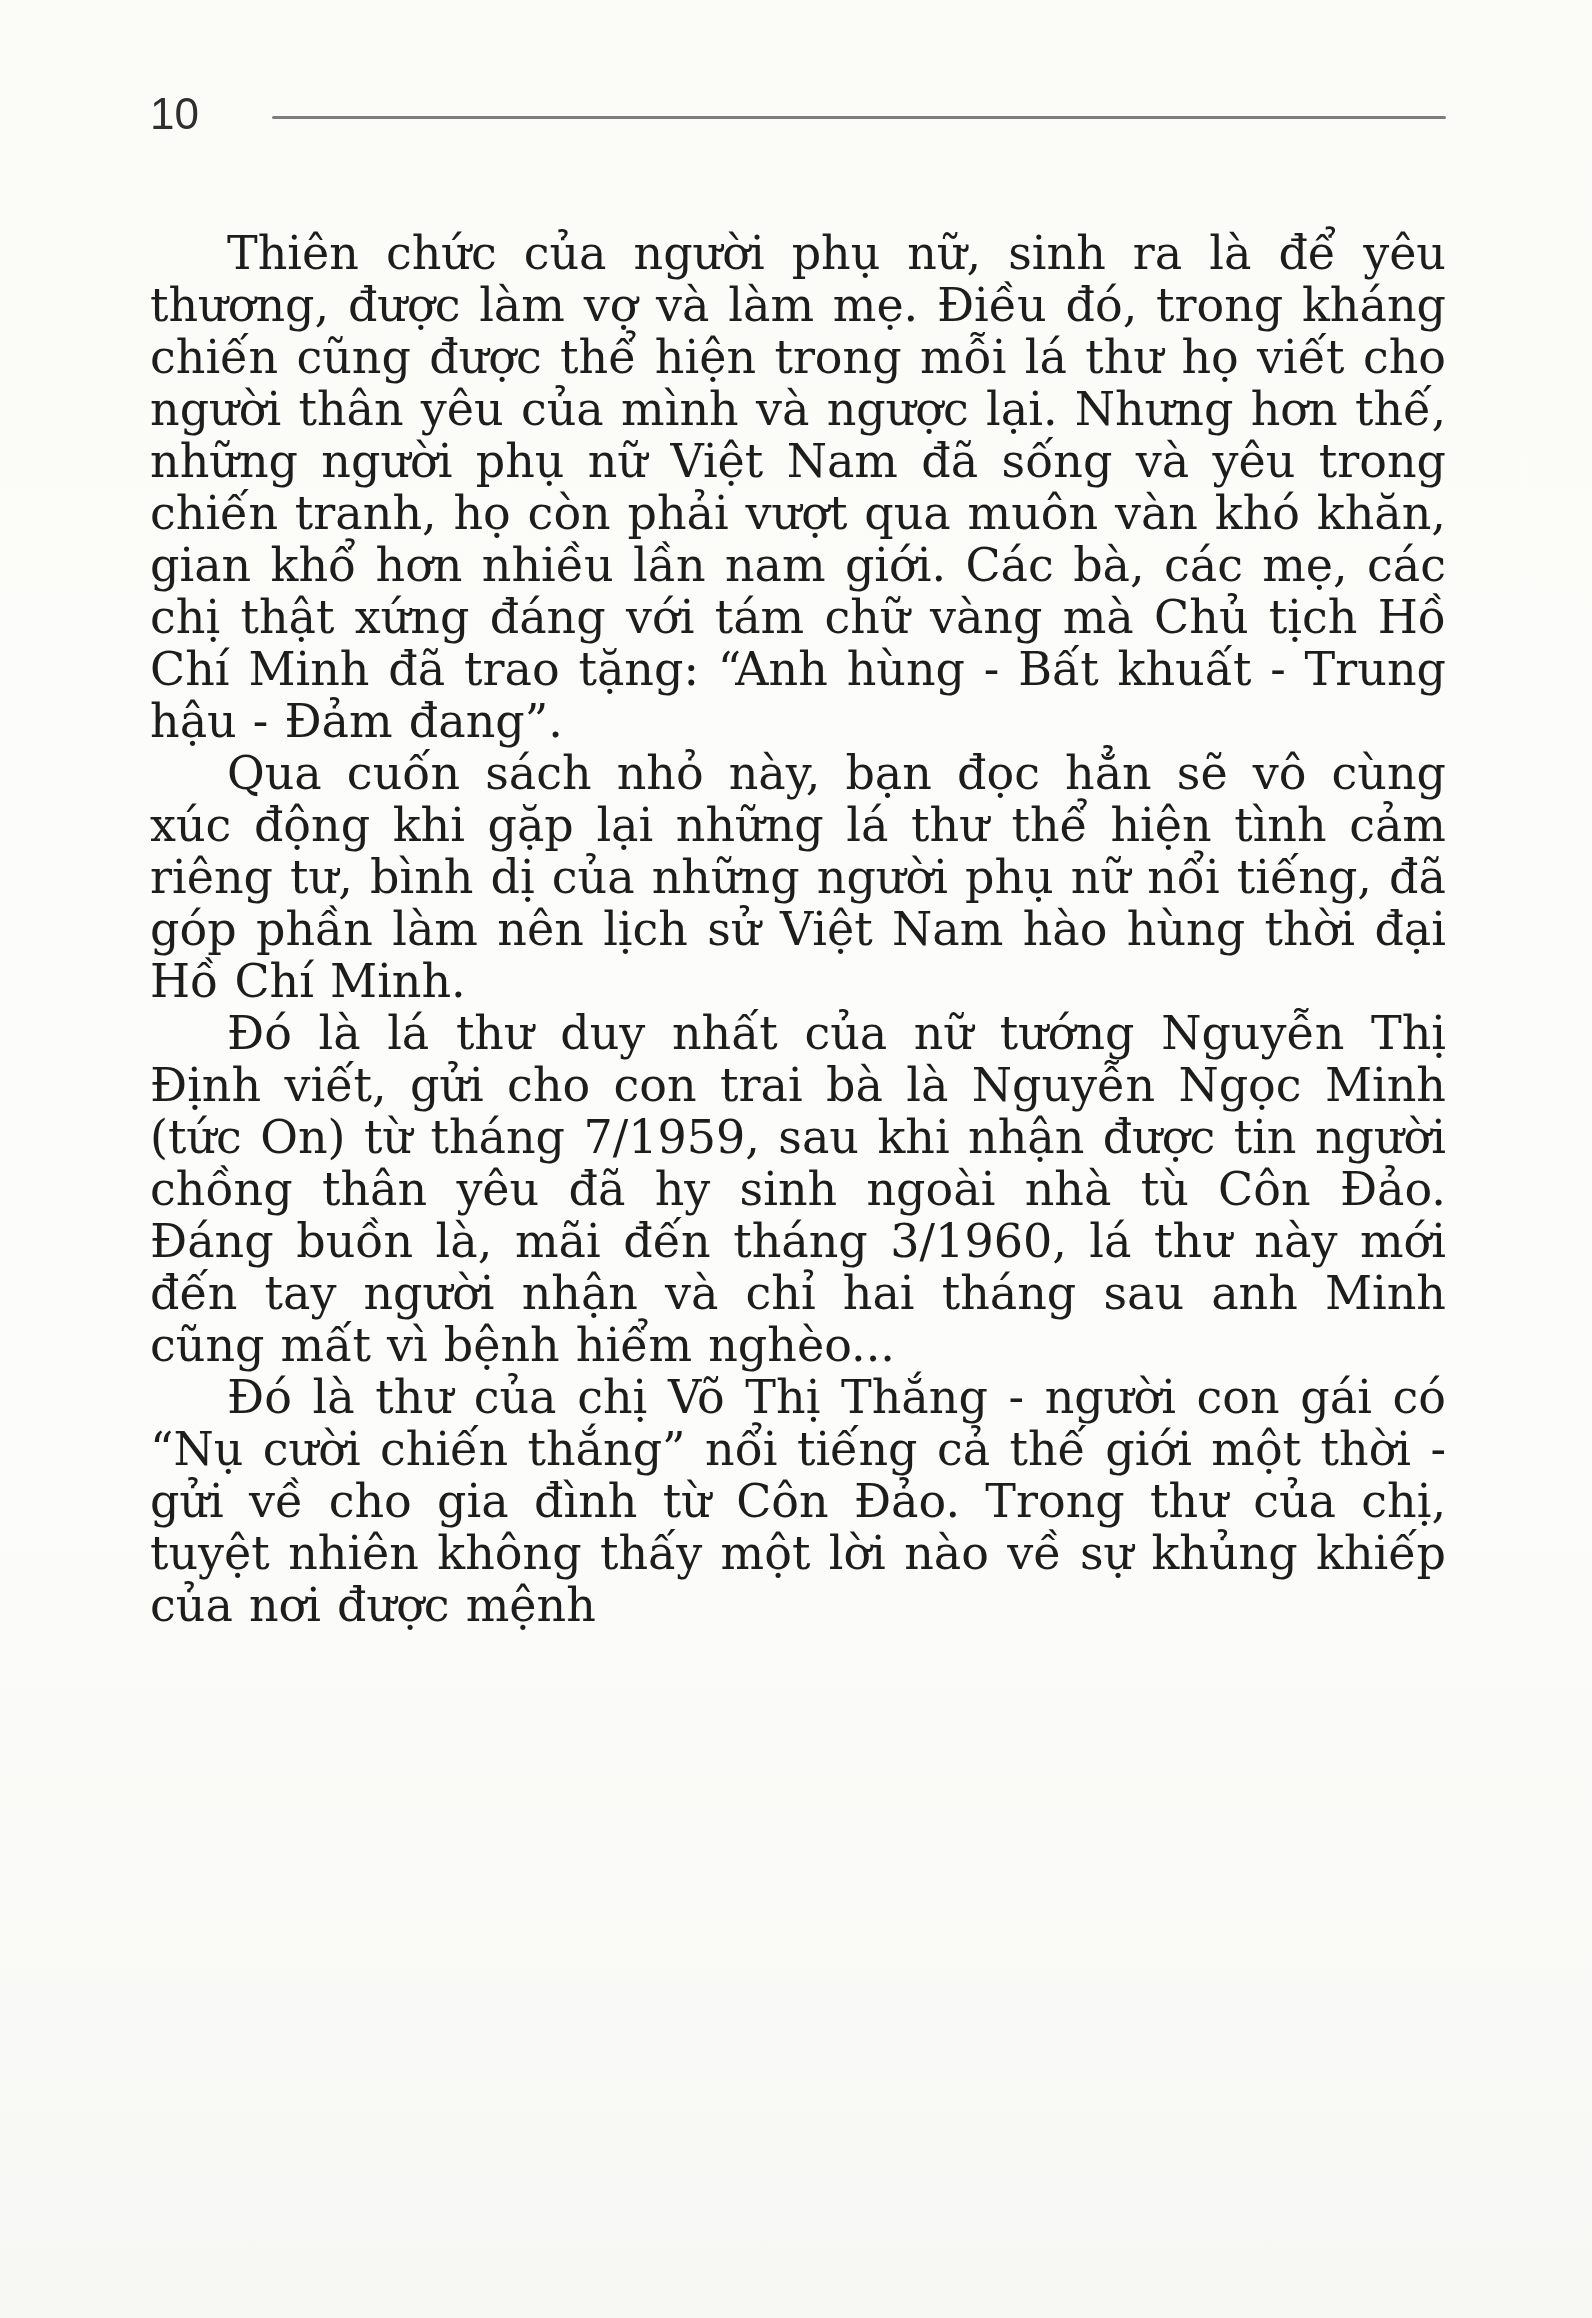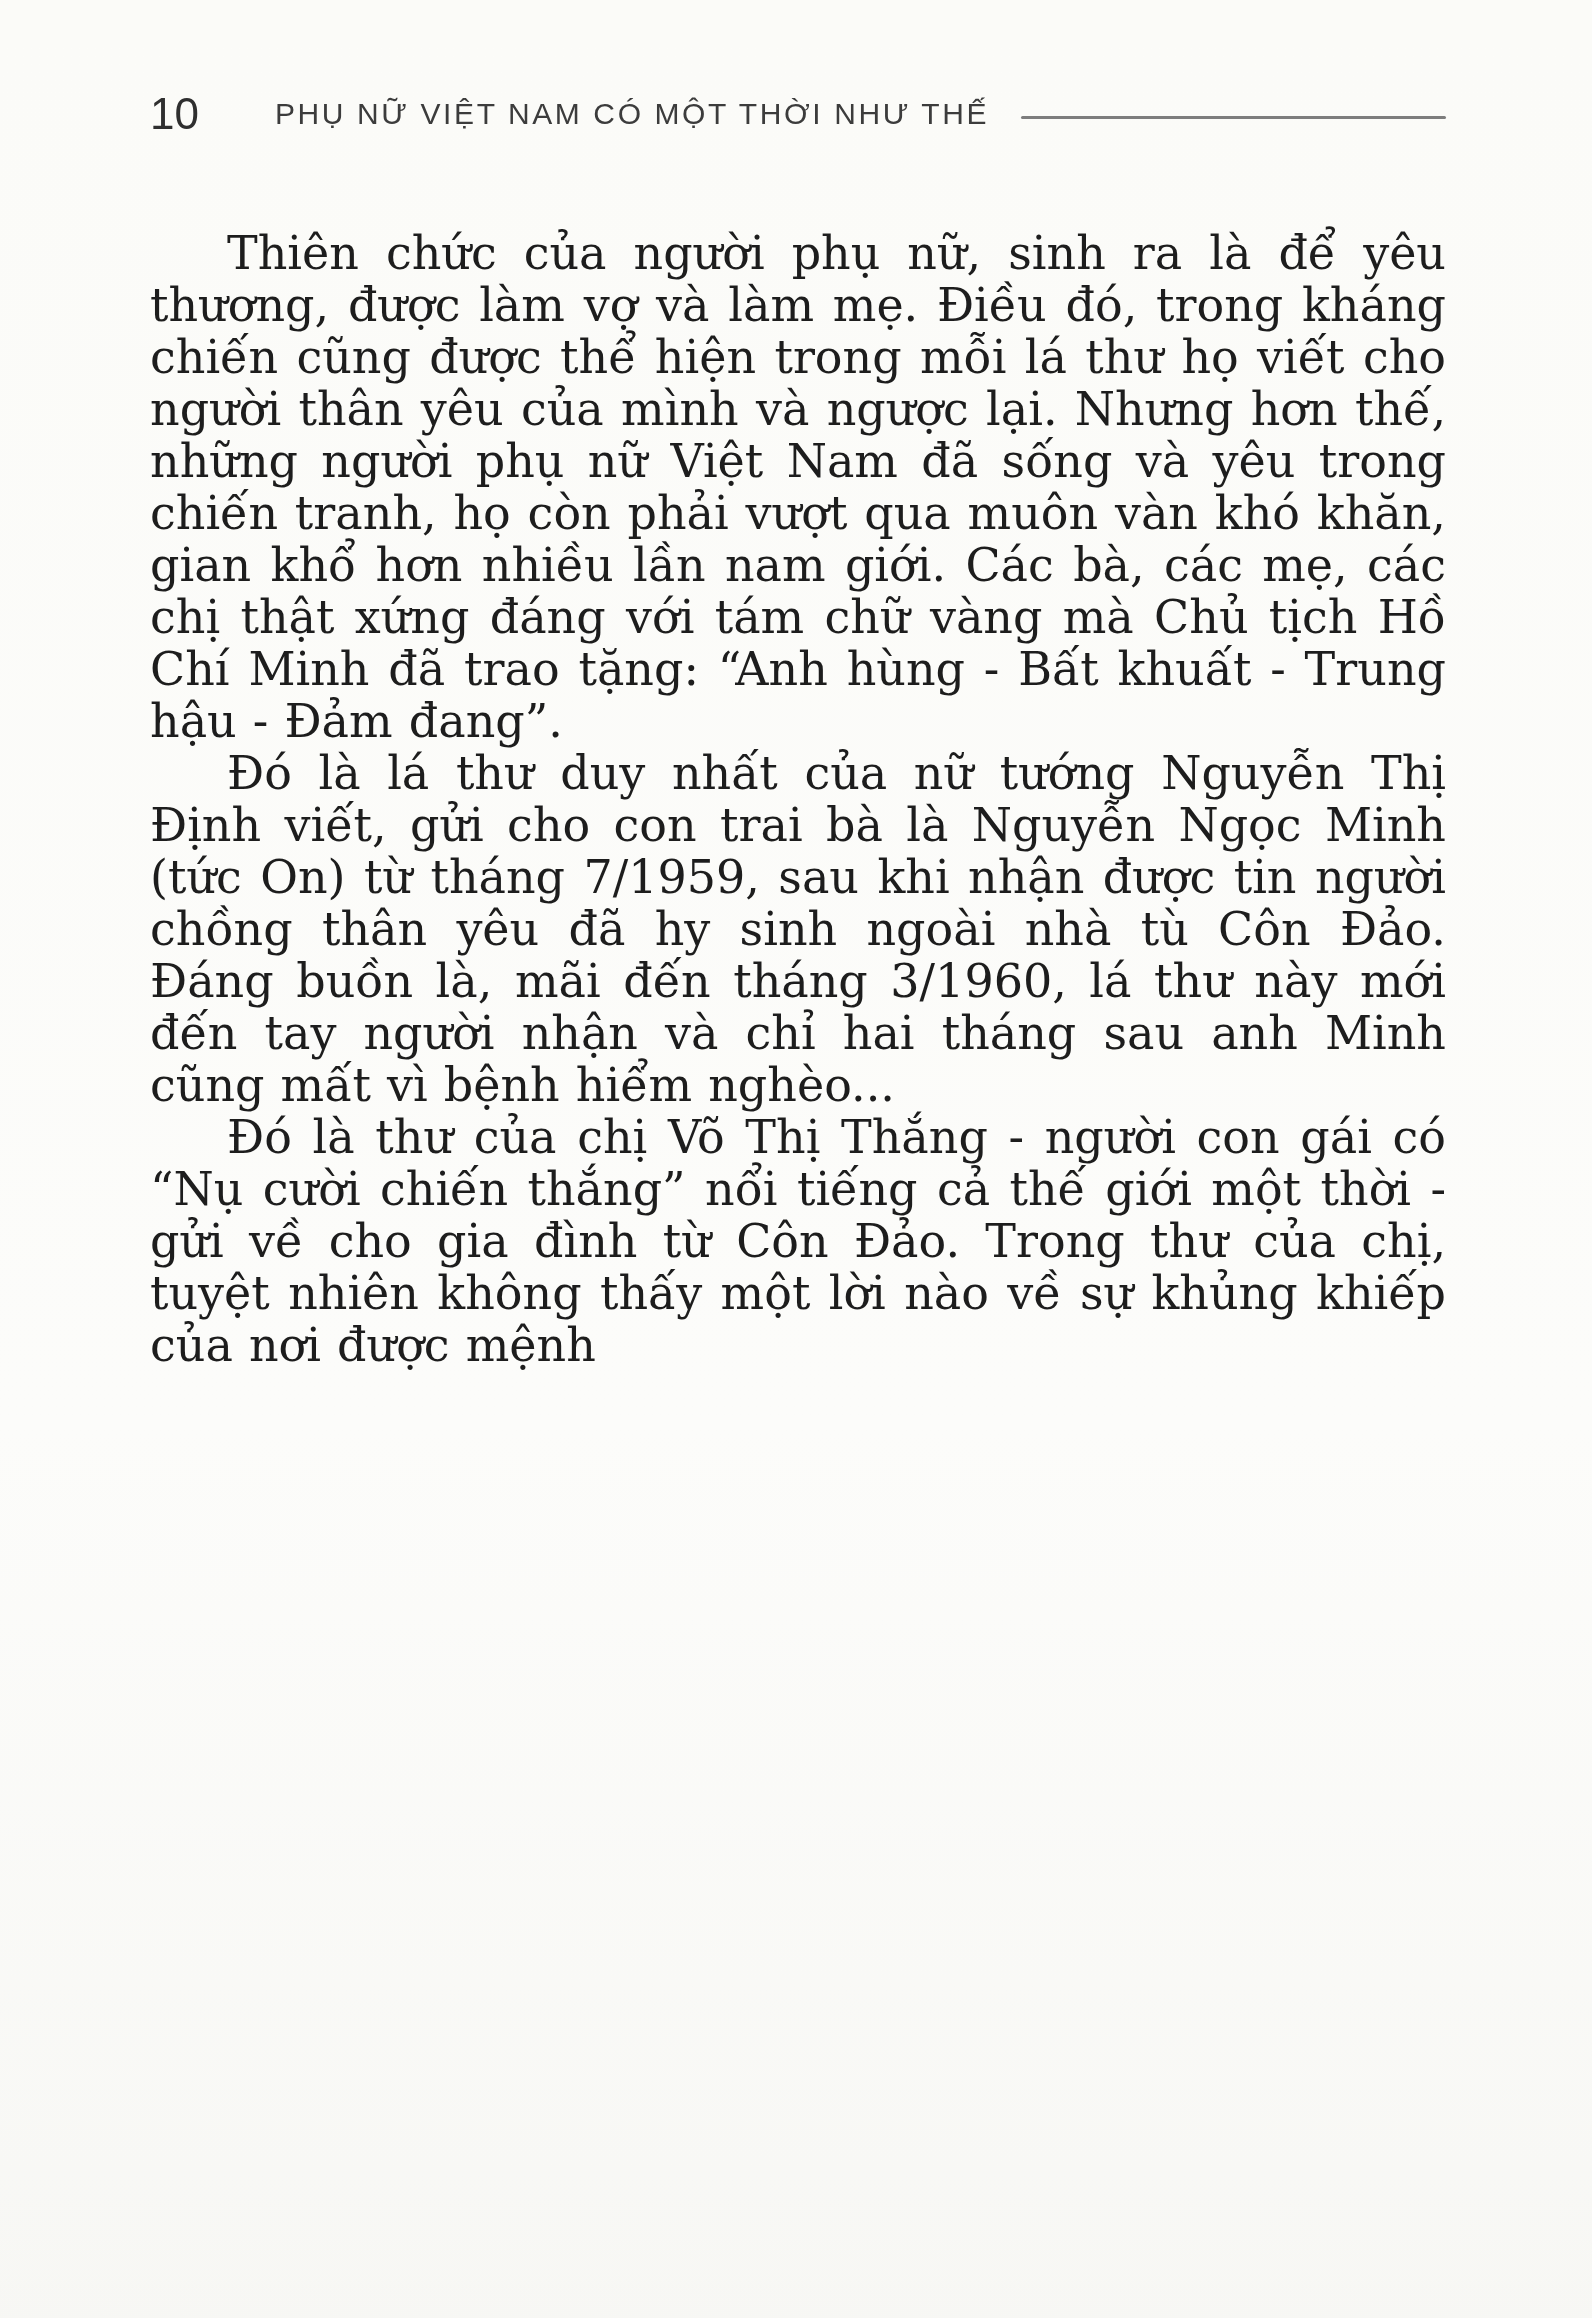--- a/index.html
+++ b/index.html
@@ -62,24 +62,24 @@
     word-spacing: 1.5px;
   }
 </style>
 </head>
 <body>
 
 <div class="page">
 
   <header class="running-header">
     <span class="page-number">10</span>
-    <span class="header-title">PHỤ NỮ VIỆT NAM CÓ MỘT THỜI NHƯ THẾ</span>
     <span class="header-rule"></span>
   </header>
 
   <main class="body-text">
     <p>Thiên chức của người phụ nữ, sinh ra là để yêu thương, được làm vợ và làm mẹ. Điều đó, trong kháng chiến cũng được thể hiện trong mỗi lá thư họ viết cho người thân yêu của mình và ngược lại. Nhưng hơn thế, những người phụ nữ Việt Nam đã sống và yêu trong chiến tranh, họ còn phải vượt qua muôn vàn khó khăn, gian khổ hơn nhiều lần nam giới. Các bà, các mẹ, các chị thật xứng đáng với tám chữ vàng mà Chủ tịch Hồ Chí Minh đã trao tặng: “Anh hùng - Bất khuất - Trung hậu - Đảm đang”.</p>
+    <p>Qua cuốn sách nhỏ này, bạn đọc hẳn sẽ vô cùng xúc động khi gặp lại những lá thư thể hiện tình cảm riêng tư, bình dị của những người phụ nữ nổi tiếng, đã góp phần làm nên lịch sử Việt Nam hào hùng thời đại Hồ Chí Minh.</p>
     <p>Đó là lá thư duy nhất của nữ tướng Nguyễn Thị Định viết, gửi cho con trai bà là Nguyễn Ngọc Minh (tức On) từ tháng 7/1959, sau khi nhận được tin người chồng thân yêu đã hy sinh ngoài nhà tù Côn Đảo. Đáng buồn là, mãi đến tháng 3/1960, lá thư này mới đến tay người nhận và chỉ hai tháng sau anh Minh cũng mất vì bệnh hiểm nghèo...</p>
     <p>Đó là thư của chị Võ Thị Thắng - người con gái có “Nụ cười chiến thắng” nổi tiếng cả thế giới một thời - gửi về cho gia đình từ Côn Đảo. Trong thư của chị, tuyệt nhiên không thấy một lời nào về sự khủng khiếp của nơi được mệnh</p>
   </main>
 
 </div>
 
 
 </body></html>

